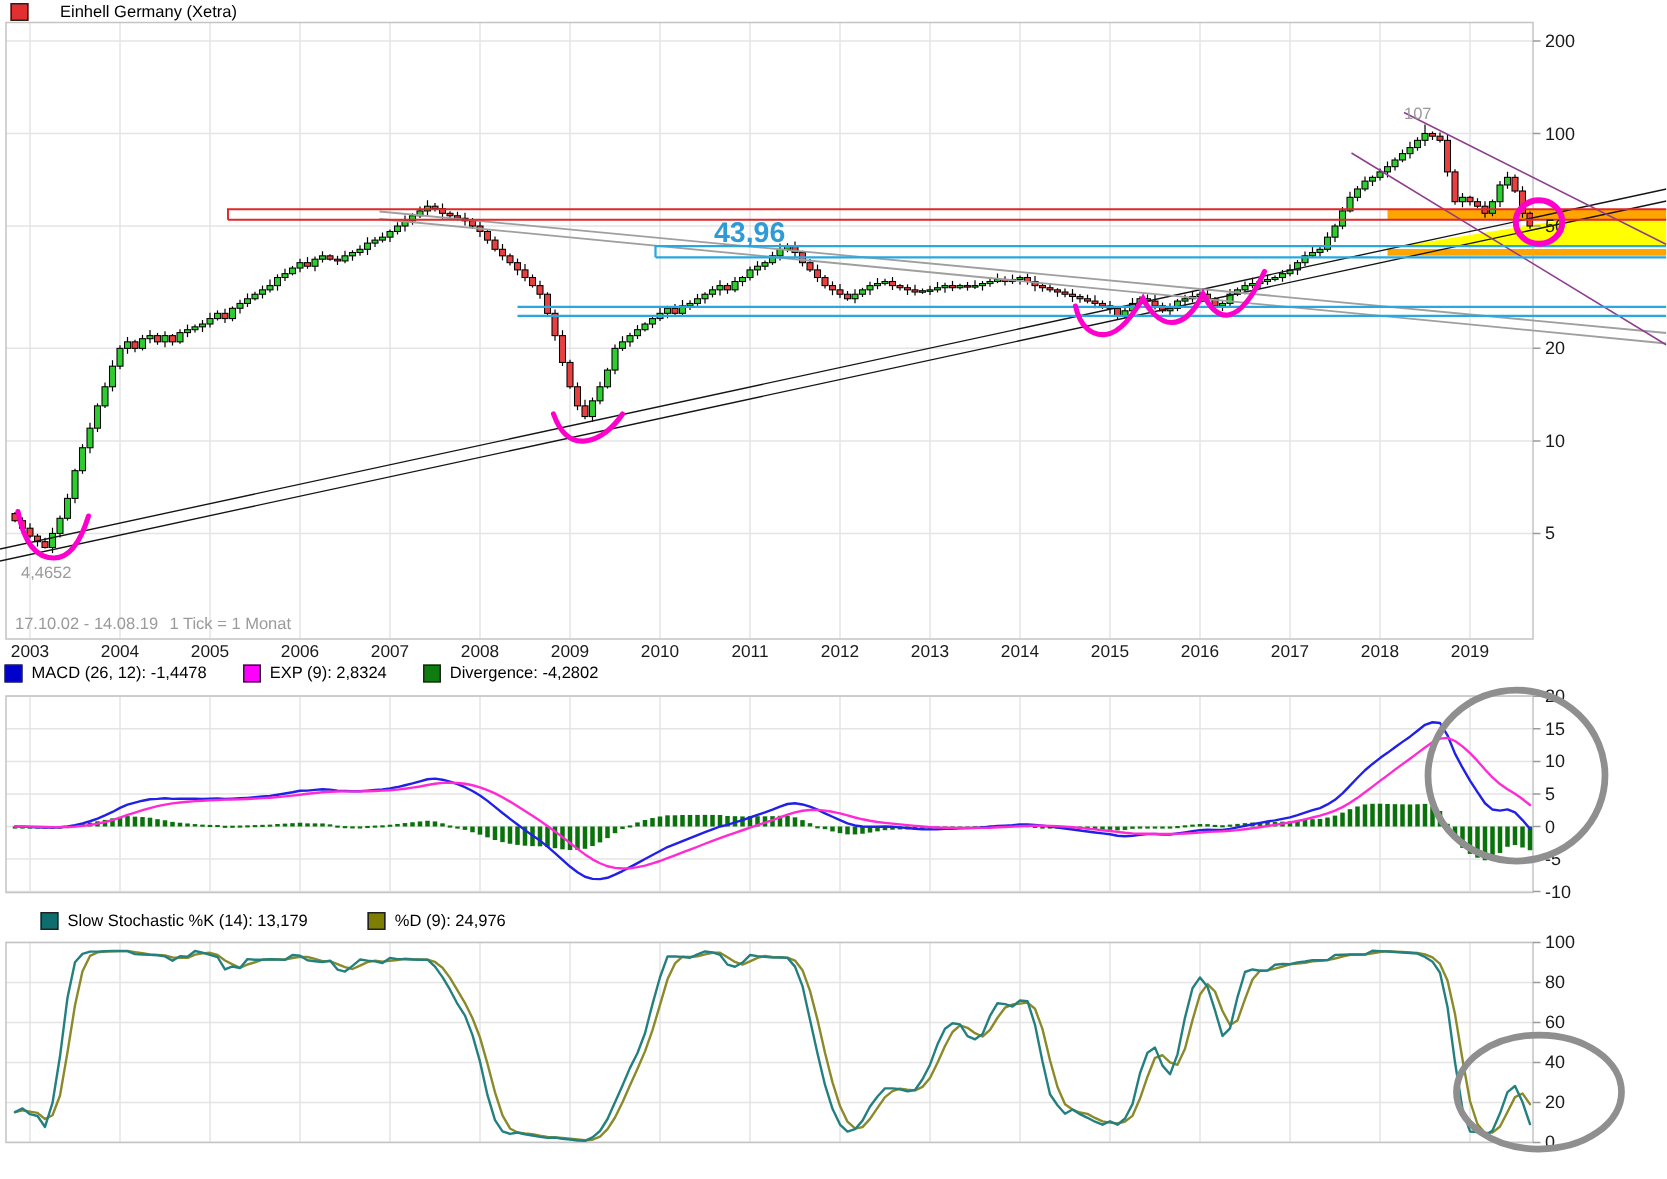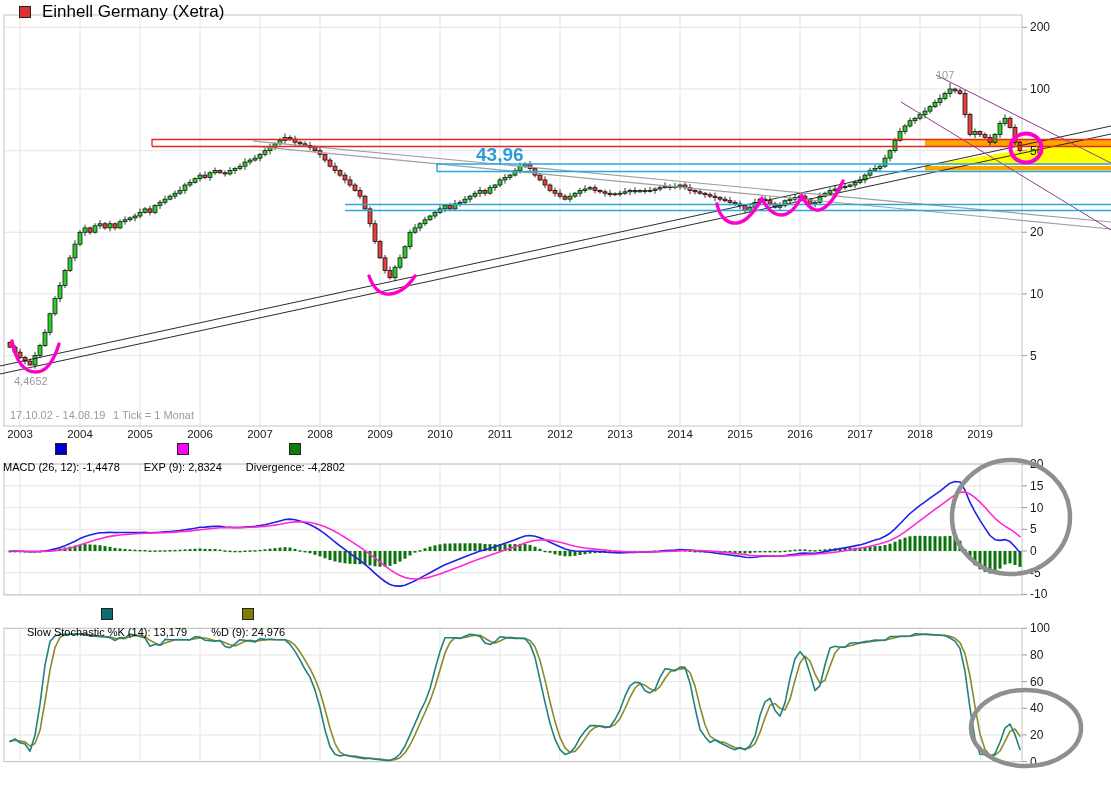--- a/index.html
+++ b/index.html
@@ -1,23 +1,23 @@
 <!DOCTYPE html>
 <html><head>
 <meta charset="utf-8">
 <style>
   html,body{margin:0;padding:0;background:#fff;}
   .window{position:relative;width:1111px;height:786px;background:#fff;overflow:hidden;
           font-family:"Liberation Sans",sans-serif;color:#111;}
-  .titlebar{position:absolute;top:2px;left:19px;display:flex;align-items:center;gap:11px;
-            font-size:17px;color:#000;}
+  .titlebar{position:absolute;top:2px;left:7px;display:flex;align-items:center;gap:21px;
+            font-size:11px;color:#000;}
   .swatch{display:inline-block;width:10px;height:10px;border:1px solid #222;flex:0 0 auto;}
   .legendrow{position:absolute;left:3px;display:flex;align-items:center;font-size:11px;color:#000;}
-  .legendrow .item{display:flex;align-items:center;gap:6px;margin-right:24px;flex-direction:column;}
-  .legendrow.stoch .item{margin-right:0;padding-left:24px;}
+  .legendrow .item{display:flex;align-items:center;gap:6px;margin-right:24px;}
+  .legendrow.stoch .item{margin-right:16px;padding-left:24px;}
   svg{position:absolute;top:0;left:0;}
   text{font-family:"Liberation Sans",sans-serif;}
 </style>
 </head>
 <body>
 
 <div class="window">
 
   <svg id="chart-svg" width="1111" height="786" viewBox="0 0 1111 786">
       <defs>

